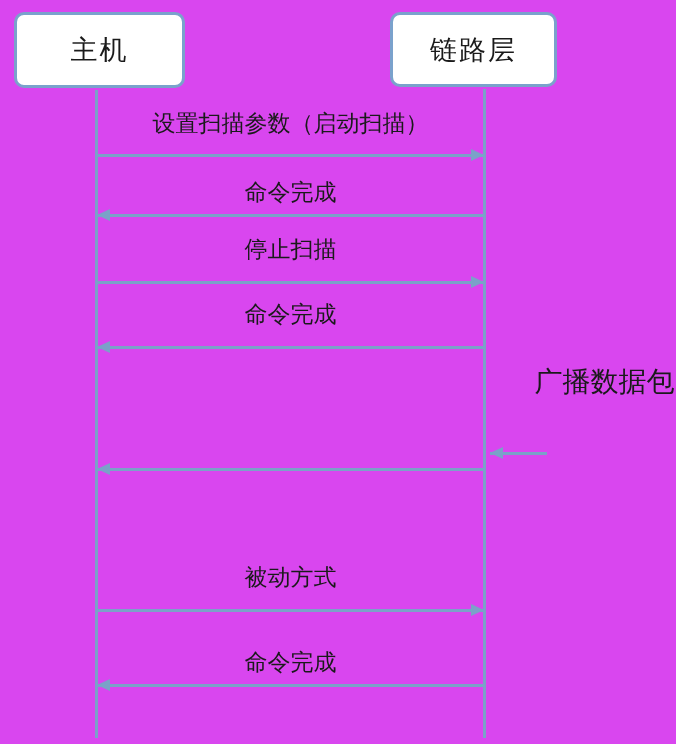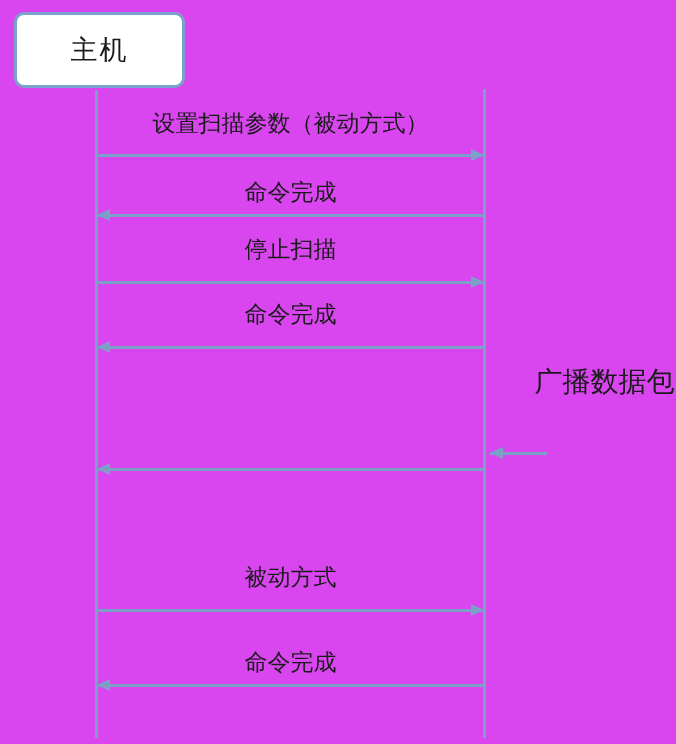--- a/index.html
+++ b/index.html
@@ -91,25 +91,28 @@
   }
 </style>
 </head>
 <body>
 
 <div class="canvas">
 
   <div class="actor-box actor-host">
     <span>主机</span>
   </div>
+  <div class="actor-box actor-link">
+    <span>链路层</span>
+  </div>
 
   <div class="lifeline lifeline-host"></div>
   <div class="lifeline lifeline-link"></div>
 
-  <div class="msg-label" style="top:110px">设置扫描参数（被动方式）</div>
+  <div class="msg-label" style="top:110px">设置扫描参数（启动扫描）</div>
   <div class="arrow to-right" style="top:154px">
     <i class="head"></i>
   </div>
 
   <div class="msg-label" style="top:179px">命令完成</div>
   <div class="arrow to-left" style="top:214px">
     <i class="head"></i>
   </div>
 
   <div class="msg-label" style="top:236px">停止扫描</div>

